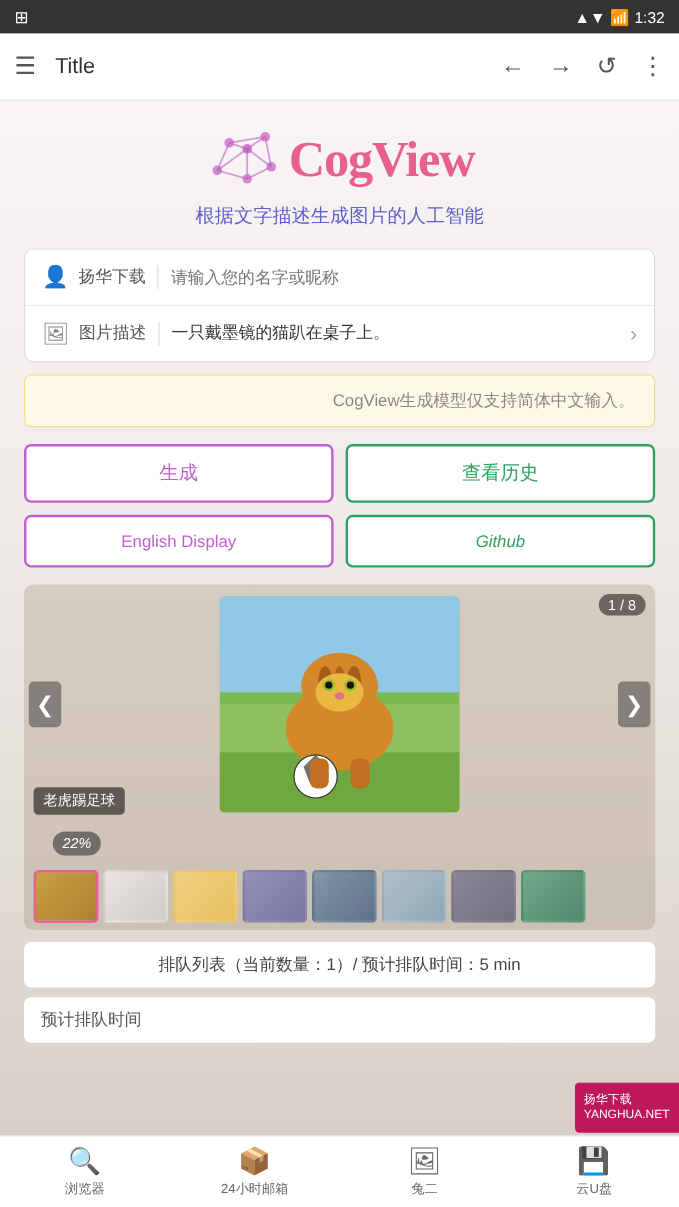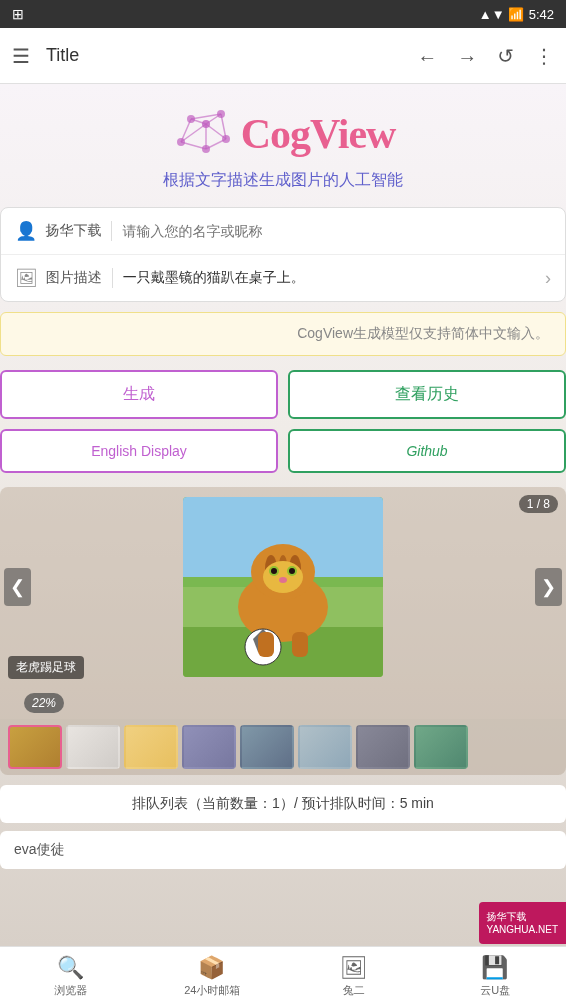--- a/index.html
+++ b/index.html
@@ -39,21 +39,21 @@
     .app-bar-left { display: flex; align-items: center; gap: 16px; }
     .app-bar-right { display: flex; align-items: center; gap: 20px; }
     .hamburger-icon { font-size: 20px; color: #555; cursor: pointer; }
     .app-title { font-size: 18px; color: #333; font-weight: 500; }
     .nav-icon { font-size: 20px; color: #555; cursor: pointer; }
 
     
     .main-content {
       background: linear-gradient(180deg, #f8f4f8 0%, #f0ece8 40%, #d8d0c8 100%);
       min-height: calc(1006px - 28px - 56px - 60px);
-      padding: 20px 0 16px;
+      padding: 20px 20px 16px;
     }
 
     
     .logo-area {
       display: flex;
       flex-direction: column;
       align-items: center;
       margin-bottom: 16px;
     }
     .logo-container {
@@ -311,21 +311,21 @@
     .nav-item-label { font-size: 11px; color: #666; }
   </style>
 </head>
 <body>
 
 <div class="status-bar">
   <span class="status-left">⊞</span>
   <div class="status-right">
     <span>▲▼</span>
     <span>📶</span>
-    <span>5:42</span>
+    <span>1:32</span>
   </div>
 </div>
 
 <div class="app-bar">
   <div class="app-bar-left">
     <span class="hamburger-icon">☰</span>
     <span class="app-title">Title</span>
   </div>
   <div class="app-bar-right">
     <span class="nav-icon">←</span>
@@ -445,21 +445,21 @@
       <div class="thumb thumb-7"></div>
       <div class="thumb thumb-8"></div>
     </div>
   </div>
 
   <div class="queue-info">
     <span>排队列表（当前数量：1）/ 预计排队时间：5 min</span>
   </div>
 
   <div class="user-row">
-    <span>eva使徒</span>
+    <span>预计排队时间</span>
   </div>
 
 </div>
 
 <div class="bottom-nav">
   <div class="nav-item">
     <span class="nav-item-icon">🔍</span>
     <span class="nav-item-label">浏览器</span>
   </div>
   <div class="nav-item">

